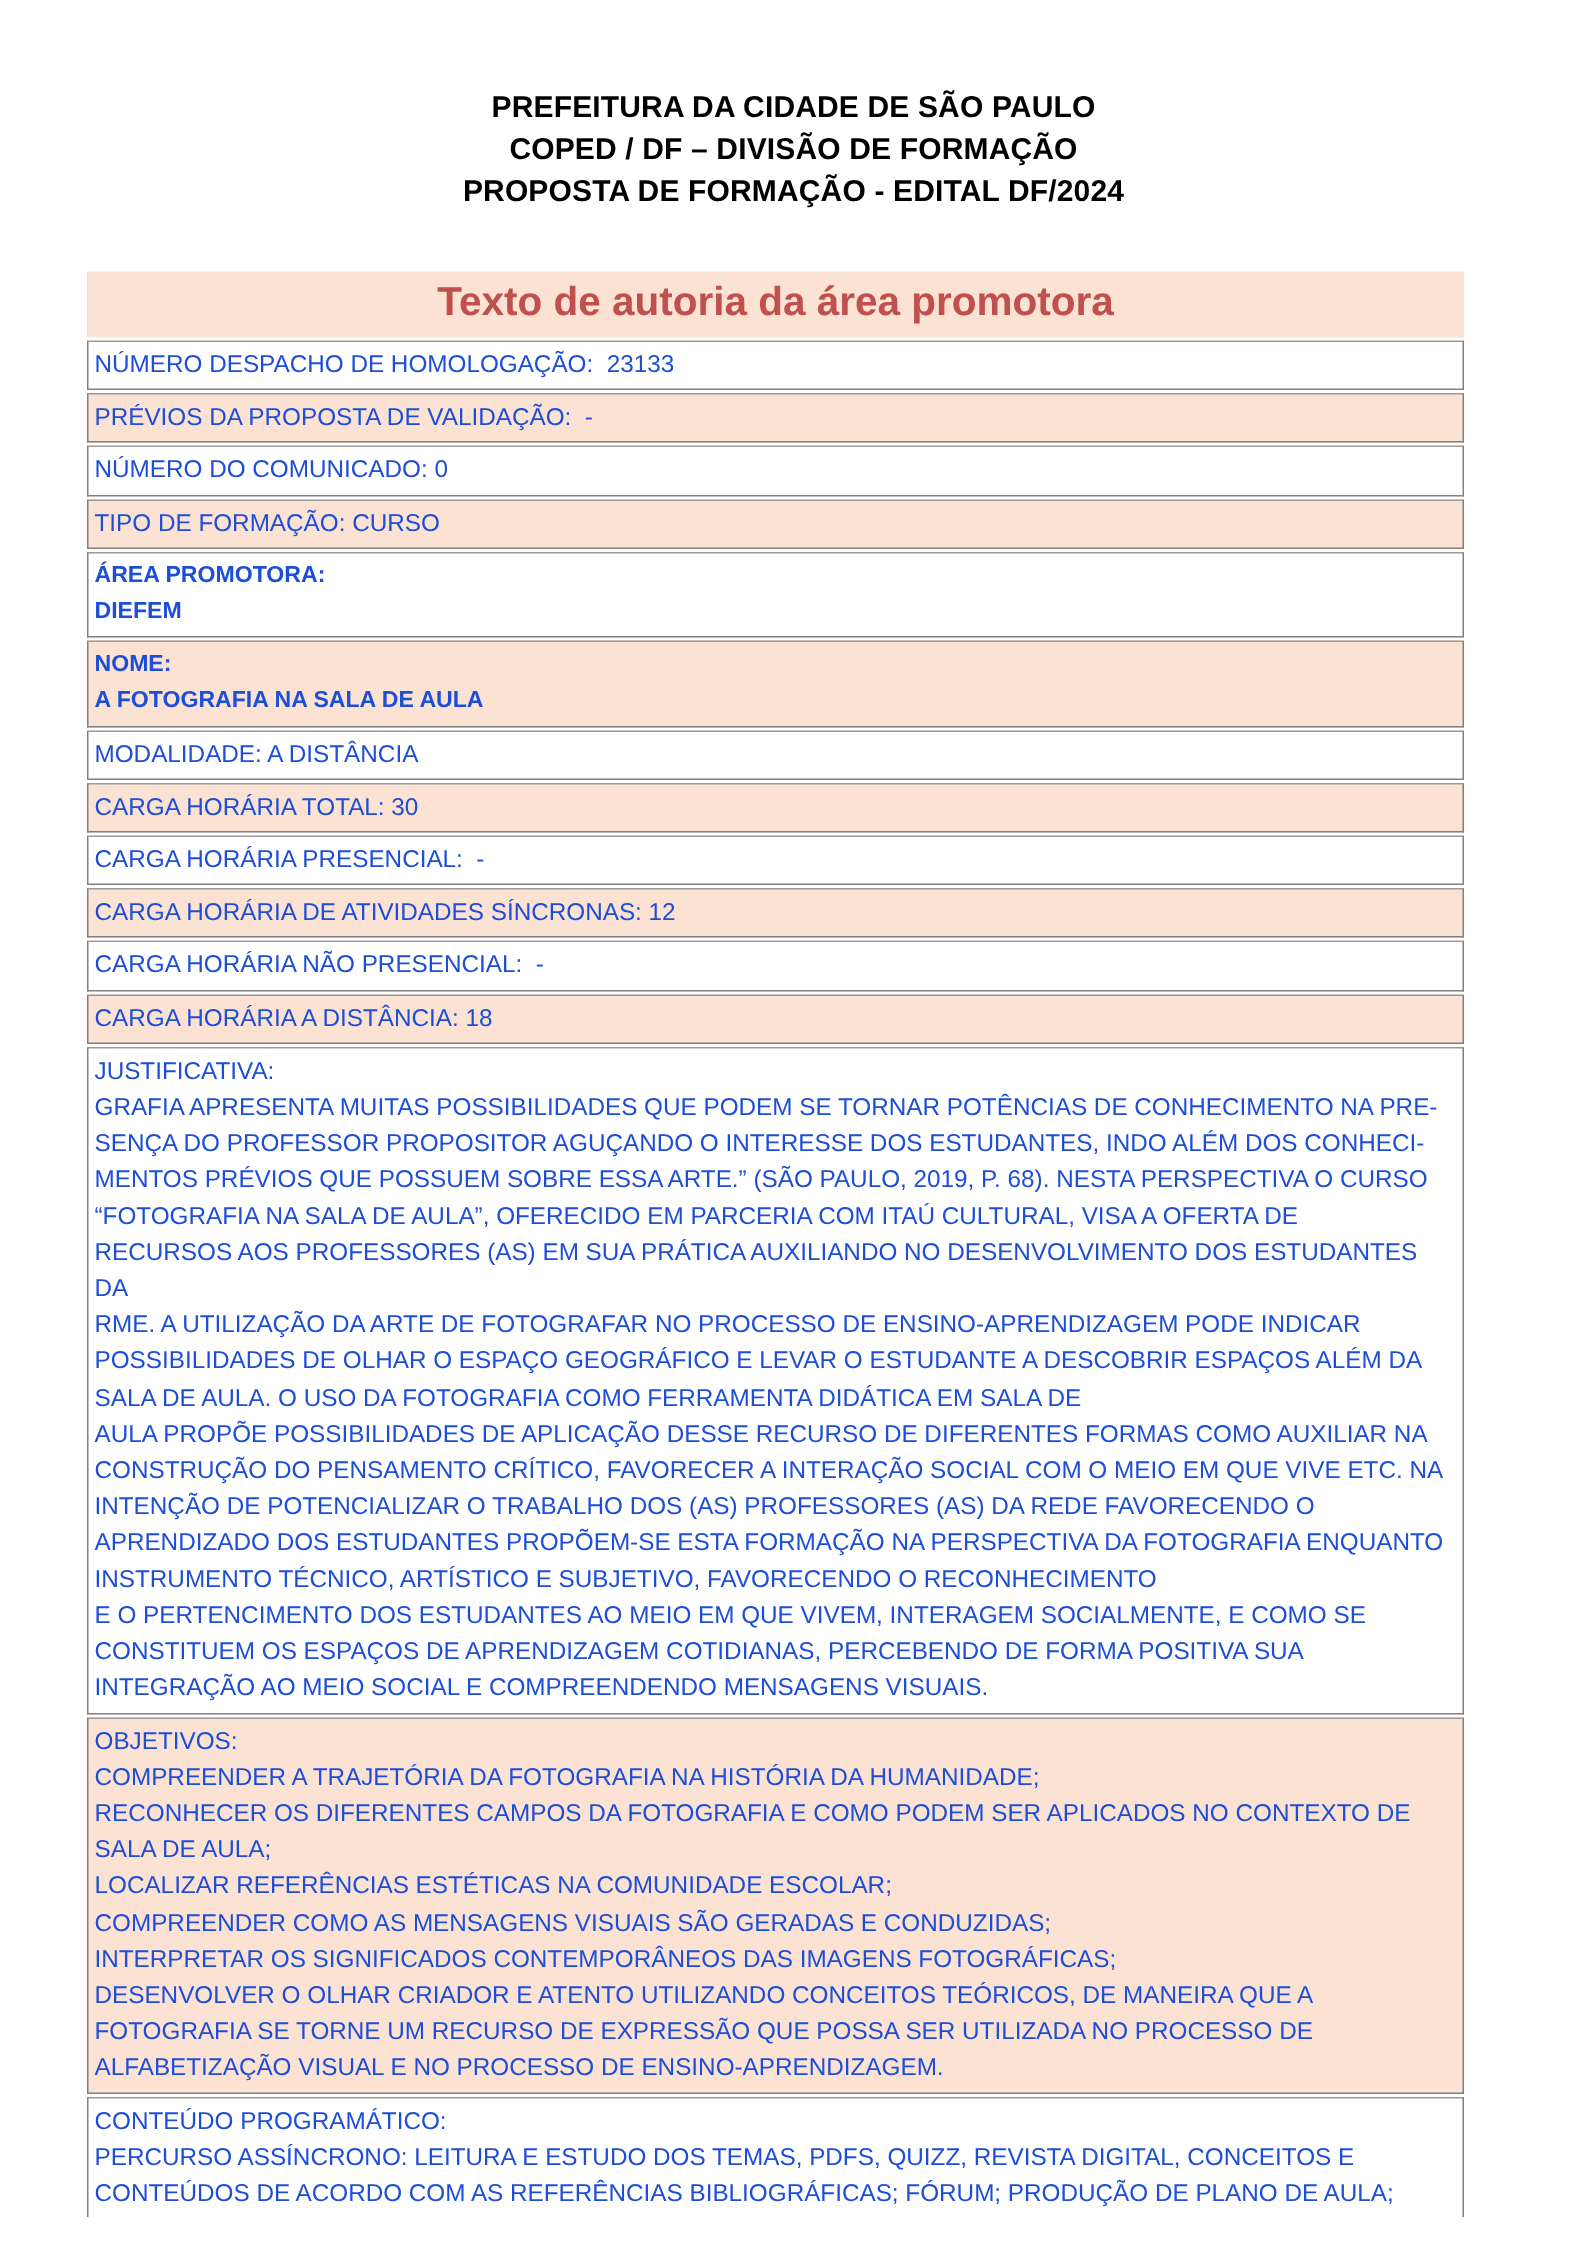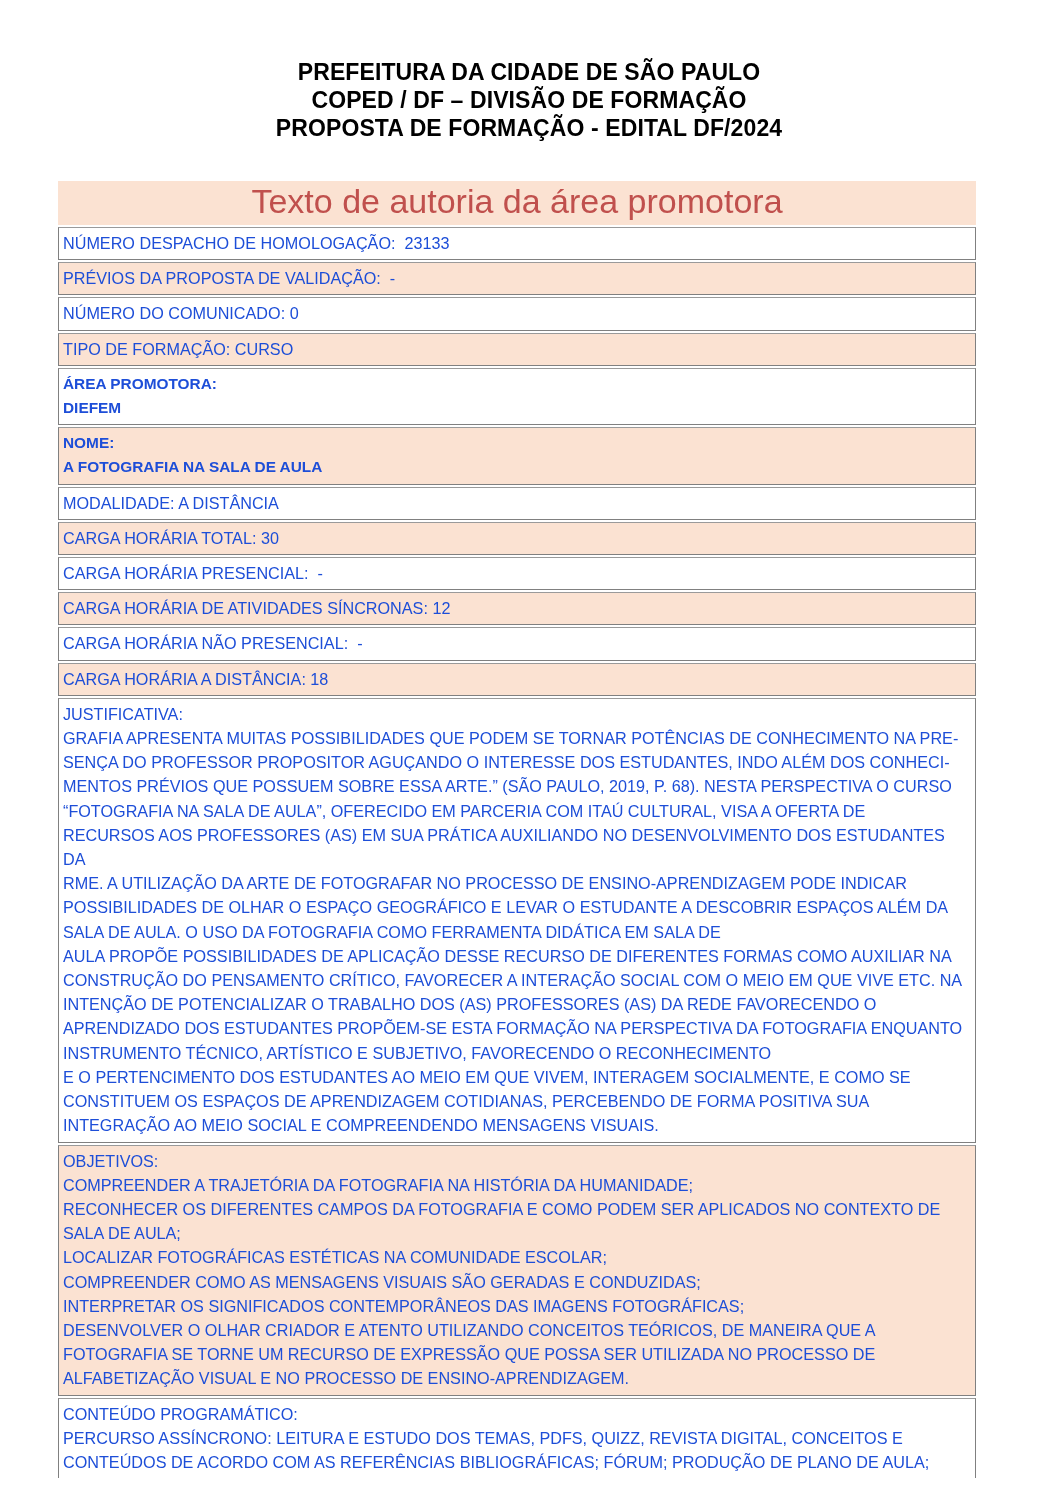--- a/index.html
+++ b/index.html
@@ -22,21 +22,21 @@
     box-sizing: border-box;
     background: #ffffff;
   }
 
   
   .doc-heading {
     padding-top: 58px;
     text-align: center;
   }
   .doc-heading .hline {
-    font-size: 23px;
+    font-size: 20px;
     font-weight: bold;
     line-height: 28px;
     letter-spacing: 0.1px;
     color: #000;
     white-space: nowrap;
   }
 
   
   .form-table {
     position: absolute;
@@ -45,22 +45,22 @@
     width: 918px;
   }
 
   .banner-row {
     background: #FBE2D2;
     text-align: center;
     padding: 5px 0 9px 0;
   }
   .banner-row .banner-text {
     color: #C0504D;
-    font-size: 34px;
-    font-weight: normal;
+    font-size: 27px;
+    font-weight: bold;
     line-height: 30px;
   }
 
   .row {
     border: 1px solid #808080;
     border-top: 1px solid #9a9a9a;
     box-sizing: border-box;
     padding: 3px 4px 4px 4px;
     margin-top: 2px;
   }
@@ -156,21 +156,21 @@
           <div class="line">INSTRUMENTO TÉCNICO, ARTÍSTICO E SUBJETIVO, FAVORECENDO O RECONHECIMENTO</div>
           <div class="line">E O PERTENCIMENTO DOS ESTUDANTES AO MEIO EM QUE VIVEM, INTERAGEM SOCIALMENTE, E COMO SE</div>
           <div class="line">CONSTITUEM OS ESPAÇOS DE APRENDIZAGEM COTIDIANAS, PERCEBENDO DE FORMA POSITIVA SUA</div>
           <div class="line">INTEGRAÇÃO AO MEIO SOCIAL E COMPREENDENDO MENSAGENS VISUAIS.</div>
         </div>
         <div class="row shaded">
           <div class="line">OBJETIVOS:</div>
           <div class="line">COMPREENDER A TRAJETÓRIA DA FOTOGRAFIA NA HISTÓRIA DA HUMANIDADE;</div>
           <div class="line">RECONHECER OS DIFERENTES CAMPOS DA FOTOGRAFIA E COMO PODEM SER APLICADOS NO CONTEXTO DE</div>
           <div class="line">SALA DE AULA;</div>
-          <div class="line">LOCALIZAR FOTOGRÁFICAS ESTÉTICAS NA COMUNIDADE ESCOLAR;</div>
+          <div class="line">LOCALIZAR REFERÊNCIAS ESTÉTICAS NA COMUNIDADE ESCOLAR;</div>
           <div class="line">COMPREENDER COMO AS MENSAGENS VISUAIS SÃO GERADAS E CONDUZIDAS;</div>
           <div class="line">INTERPRETAR OS SIGNIFICADOS CONTEMPORÂNEOS DAS IMAGENS FOTOGRÁFICAS;</div>
           <div class="line">DESENVOLVER O OLHAR CRIADOR E ATENTO UTILIZANDO CONCEITOS TEÓRICOS, DE MANEIRA QUE A</div>
           <div class="line">FOTOGRAFIA SE TORNE UM RECURSO DE EXPRESSÃO QUE POSSA SER UTILIZADA NO PROCESSO DE</div>
           <div class="line">ALFABETIZAÇÃO VISUAL E NO PROCESSO DE ENSINO-APRENDIZAGEM.</div>
         </div>
         <div class="row plain last-cut">
           <div class="line">CONTEÚDO PROGRAMÁTICO:</div>
           <div class="line">PERCURSO ASSÍNCRONO: LEITURA E ESTUDO DOS TEMAS, PDFS, QUIZZ, REVISTA DIGITAL, CONCEITOS E</div>
           <div class="line">CONTEÚDOS DE ACORDO COM AS REFERÊNCIAS BIBLIOGRÁFICAS; FÓRUM; PRODUÇÃO DE PLANO DE AULA;</div>

